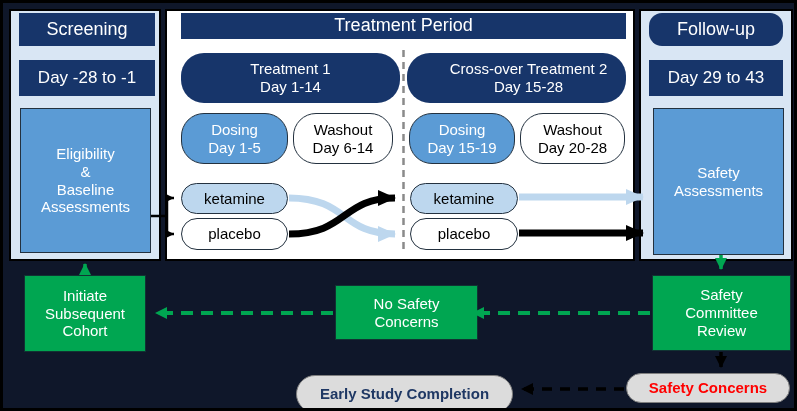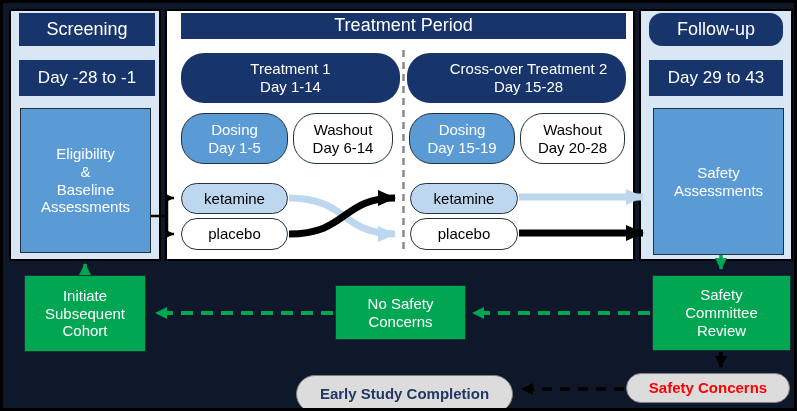--- a/index.html
+++ b/index.html
@@ -70,21 +70,21 @@
 
   <div class="abs panel lightbg z2" style="left:636px;top:6px;width:154px;height:252px;"></div>
   <div class="abs box navy f18 z2" style="left:646px;top:10px;width:134px;height:33px;border-radius:13px;">Follow-up</div>
   <div class="abs box navy f17 z2" style="left:646px;top:57px;width:134px;height:36px;text-align:center;">Day 29 to 43</div>
   <div class="abs box medblue f15 z2" style="left:650px;top:105px;width:131px;height:147px;">Safety
 Assessments</div>
 
   <div class="abs box green f15 z2" style="left:21px;top:272px;width:122px;height:77px;">Initiate
 Subsequent
 Cohort</div>
-  <div class="abs box green f15 z2" style="left:332px;top:282px;width:131px;height:55px;">No Safety
+  <div class="abs box green f15 z2" style="left:332px;top:282px;width:143px;height:55px;">No Safety
 Concerns</div>
   <div class="abs box green f15 z2" style="left:649px;top:272px;width:139px;height:76px;">Safety
 Committee
 Review</div>
   <div class="abs box gray navytext f16 z2" style="left:293px;top:372px;width:217px;height:38px;">Early Study Completion</div>
   <div class="abs box gray redtext f16 z2" style="left:623px;top:370px;width:164px;height:30px;">Safety Concerns</div>
 
   <svg id="arrow-layer" viewBox="0 0 797 411" xmlns="http://www.w3.org/2000/svg">
     <defs>
       <marker id="mBlackBig" markerUnits="userSpaceOnUse" markerWidth="20" markerHeight="18" refX="17" refY="8" orient="auto">

